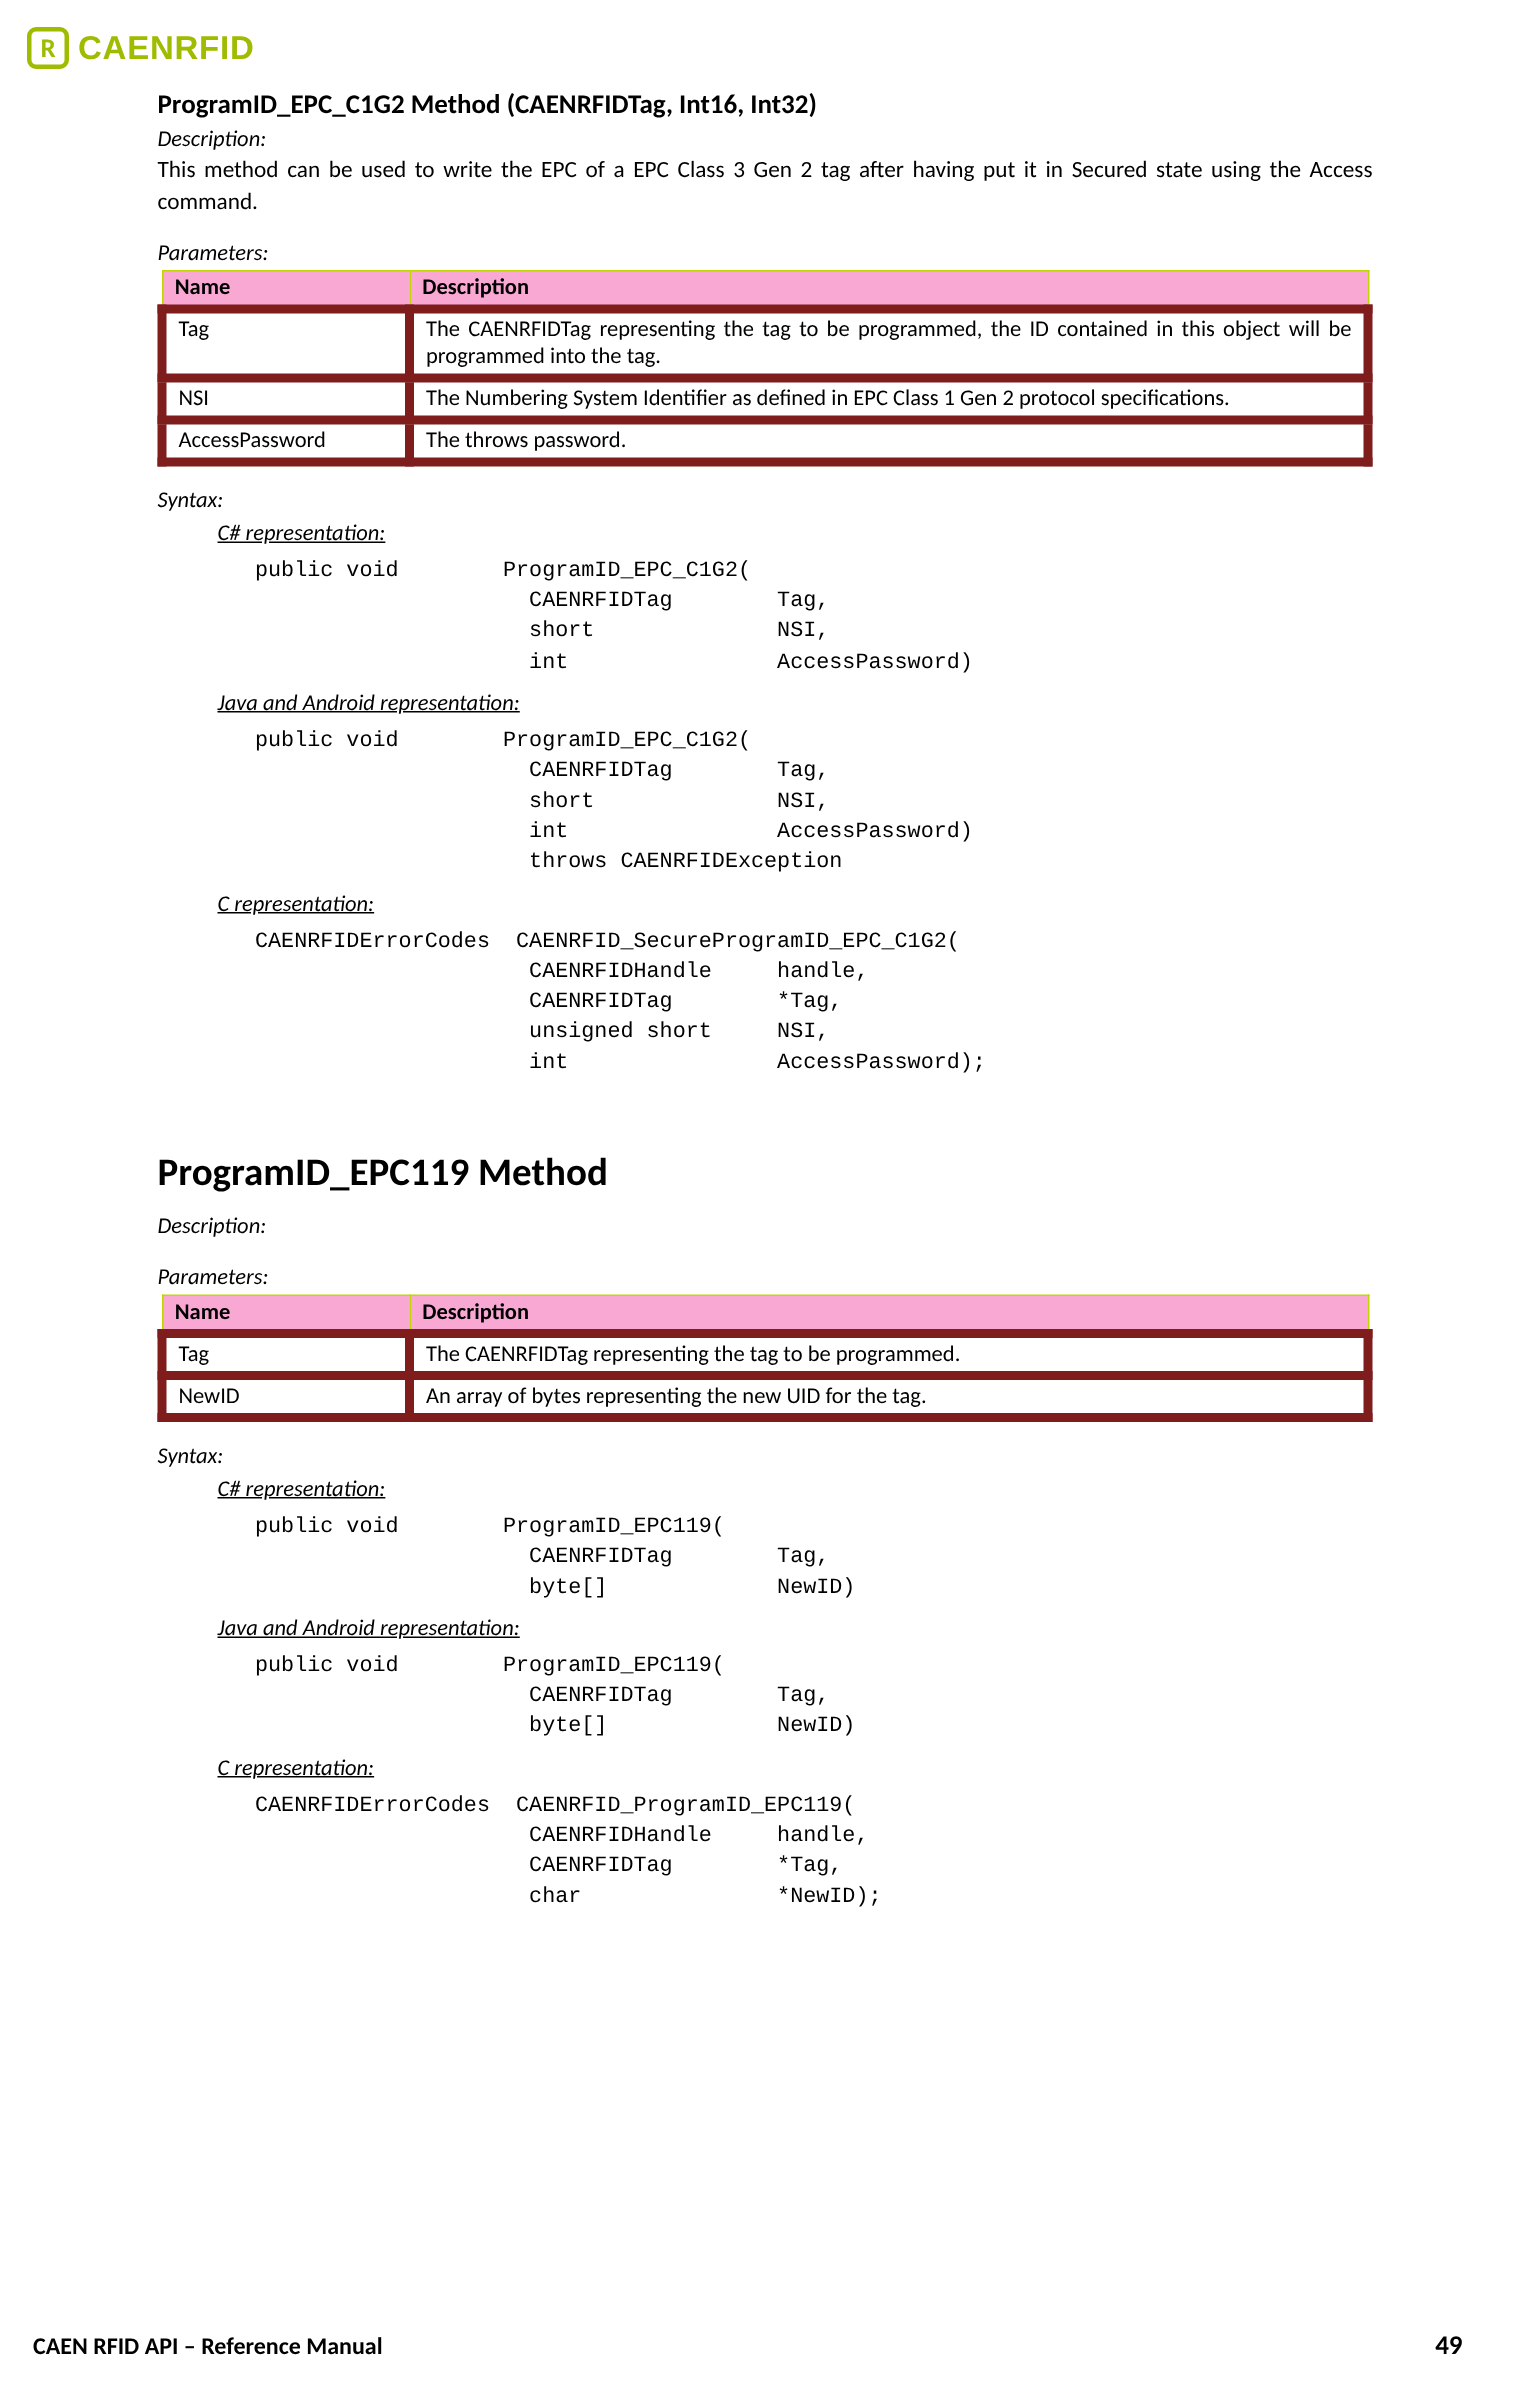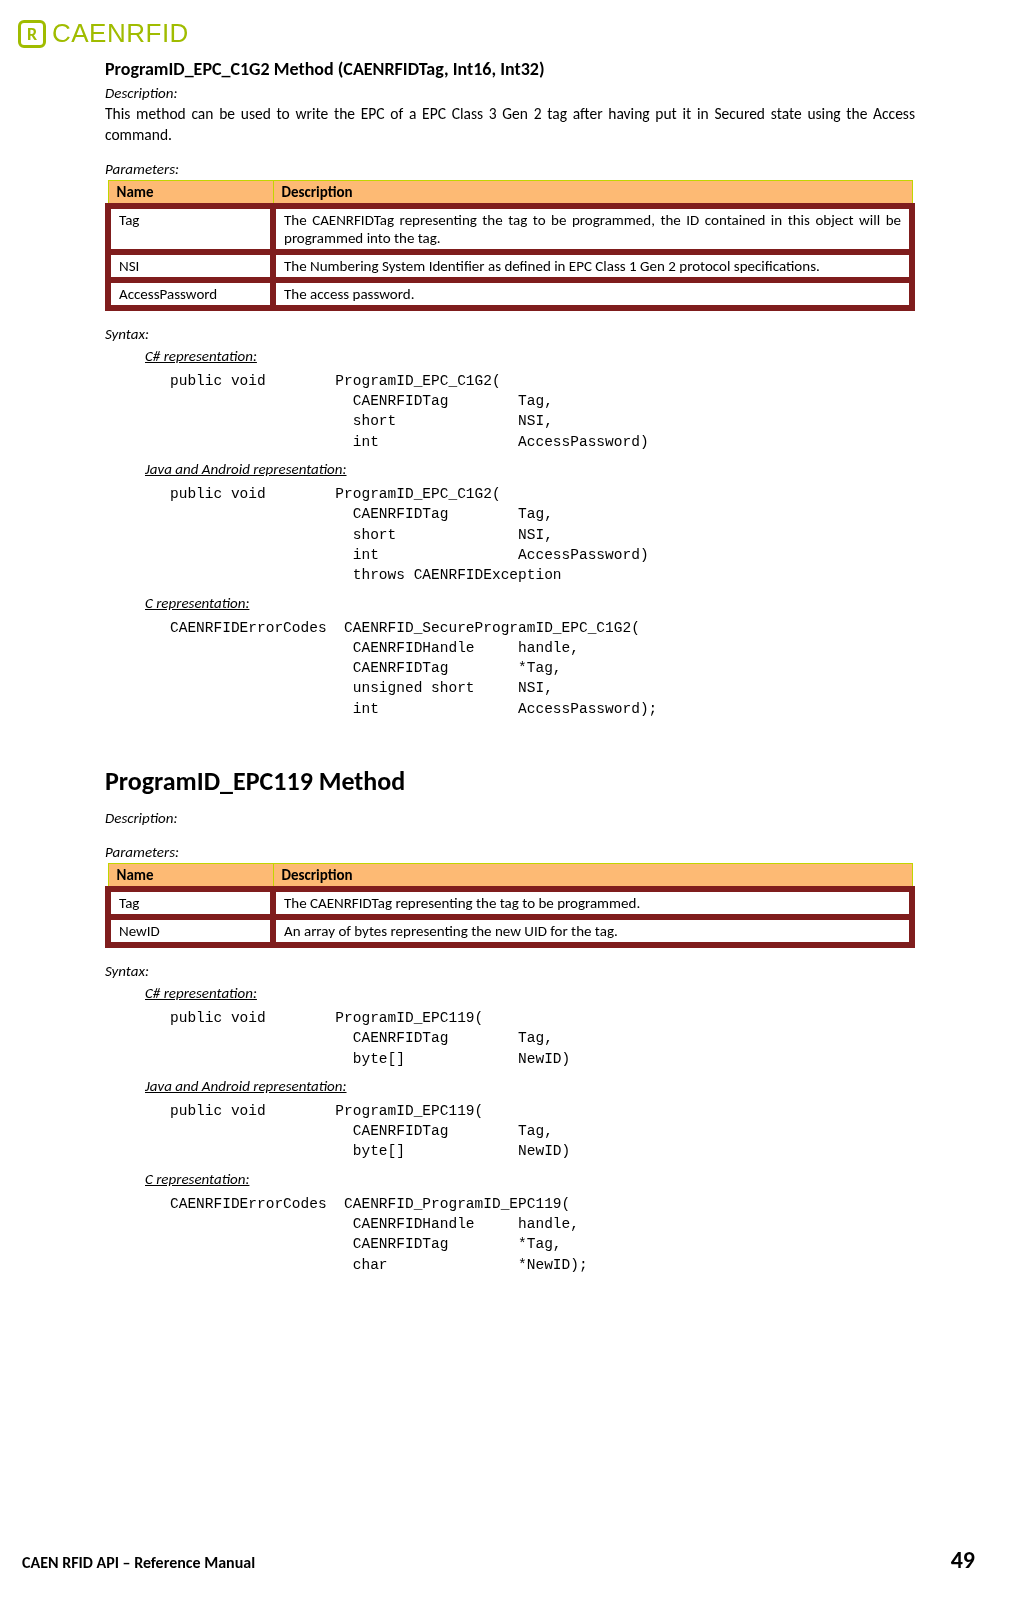--- a/index.html
+++ b/index.html
@@ -27,22 +27,22 @@
     border-radius: 6px;
     display: flex;
     align-items: center;
     justify-content: center;
     color: #a0bc00;
     font-weight: 800;
     font-size: 18px;
   }
   .logo-text {
     font-family: Arial, sans-serif;
-    font-weight: 400;
-    font-size: 26px;
+    font-weight: 700;
+    font-size: 22px;
     color: #a0bc00;
     letter-spacing: 0.5px;
   }
   .content {
     position: absolute;
     top: 58px;
     left: 105px;
     width: 810px;
   }
   .method-title {
@@ -67,21 +67,21 @@
   }
   .spacer-sm { height: 14px; }
   .spacer-lg { height: 38px; }
   table.param {
     width: 100%;
     border-collapse: collapse;
     font-size: 15px;
     margin-top: 2px;
   }
   table.param th {
-    background: #fdba74;
+    background: #f9a8d4;
     text-align: left;
     font-weight: 700;
     padding: 2px 8px;
     border: 1px solid #c2d500;
   }
   table.param td {
     border: 6px solid #7f1d1d;
     padding: 2px 8px;
     vertical-align: top;
     text-align: justify;
@@ -108,21 +108,21 @@
     bottom: 28px;
     left: 22px;
     right: 35px;
     display: flex;
     justify-content: space-between;
     align-items: baseline;
     font-size: 16px;
     gap: 40px;
   }
   .footer-left { font-weight: 700; }
-  .footer-right { font-weight: 700; font-size: 24px; }
+  .footer-right { font-weight: 700; font-size: 18px; }
 </style>
 </head>
 <body>
 
 <div class="header">
   <div class="logo-icon">R</div>
   <div class="logo-text">CAENRFID</div>
 </div>
 
 <div class="content">
@@ -145,21 +145,21 @@
       <tr>
         <td class="name-col">Tag</td>
         <td>The CAENRFIDTag representing the tag to be programmed, the ID contained in this object will be programmed into the tag.</td>
       </tr>
       <tr>
         <td class="name-col">NSI</td>
         <td>The Numbering System Identifier as defined in EPC Class 1 Gen 2 protocol specifications.</td>
       </tr>
       <tr>
         <td class="name-col">AccessPassword</td>
-        <td>The access password.</td>
+        <td>The throws password.</td>
       </tr>
     </tbody>
   </table>
 
   <div class="spacer-sm"></div>
   <div class="label-italic">Syntax:</div>
 
   <div class="rep-label">C# representation:</div>
   <pre class="code">public void        ProgramID_EPC_C1G2(
                      CAENRFIDTag        Tag,

